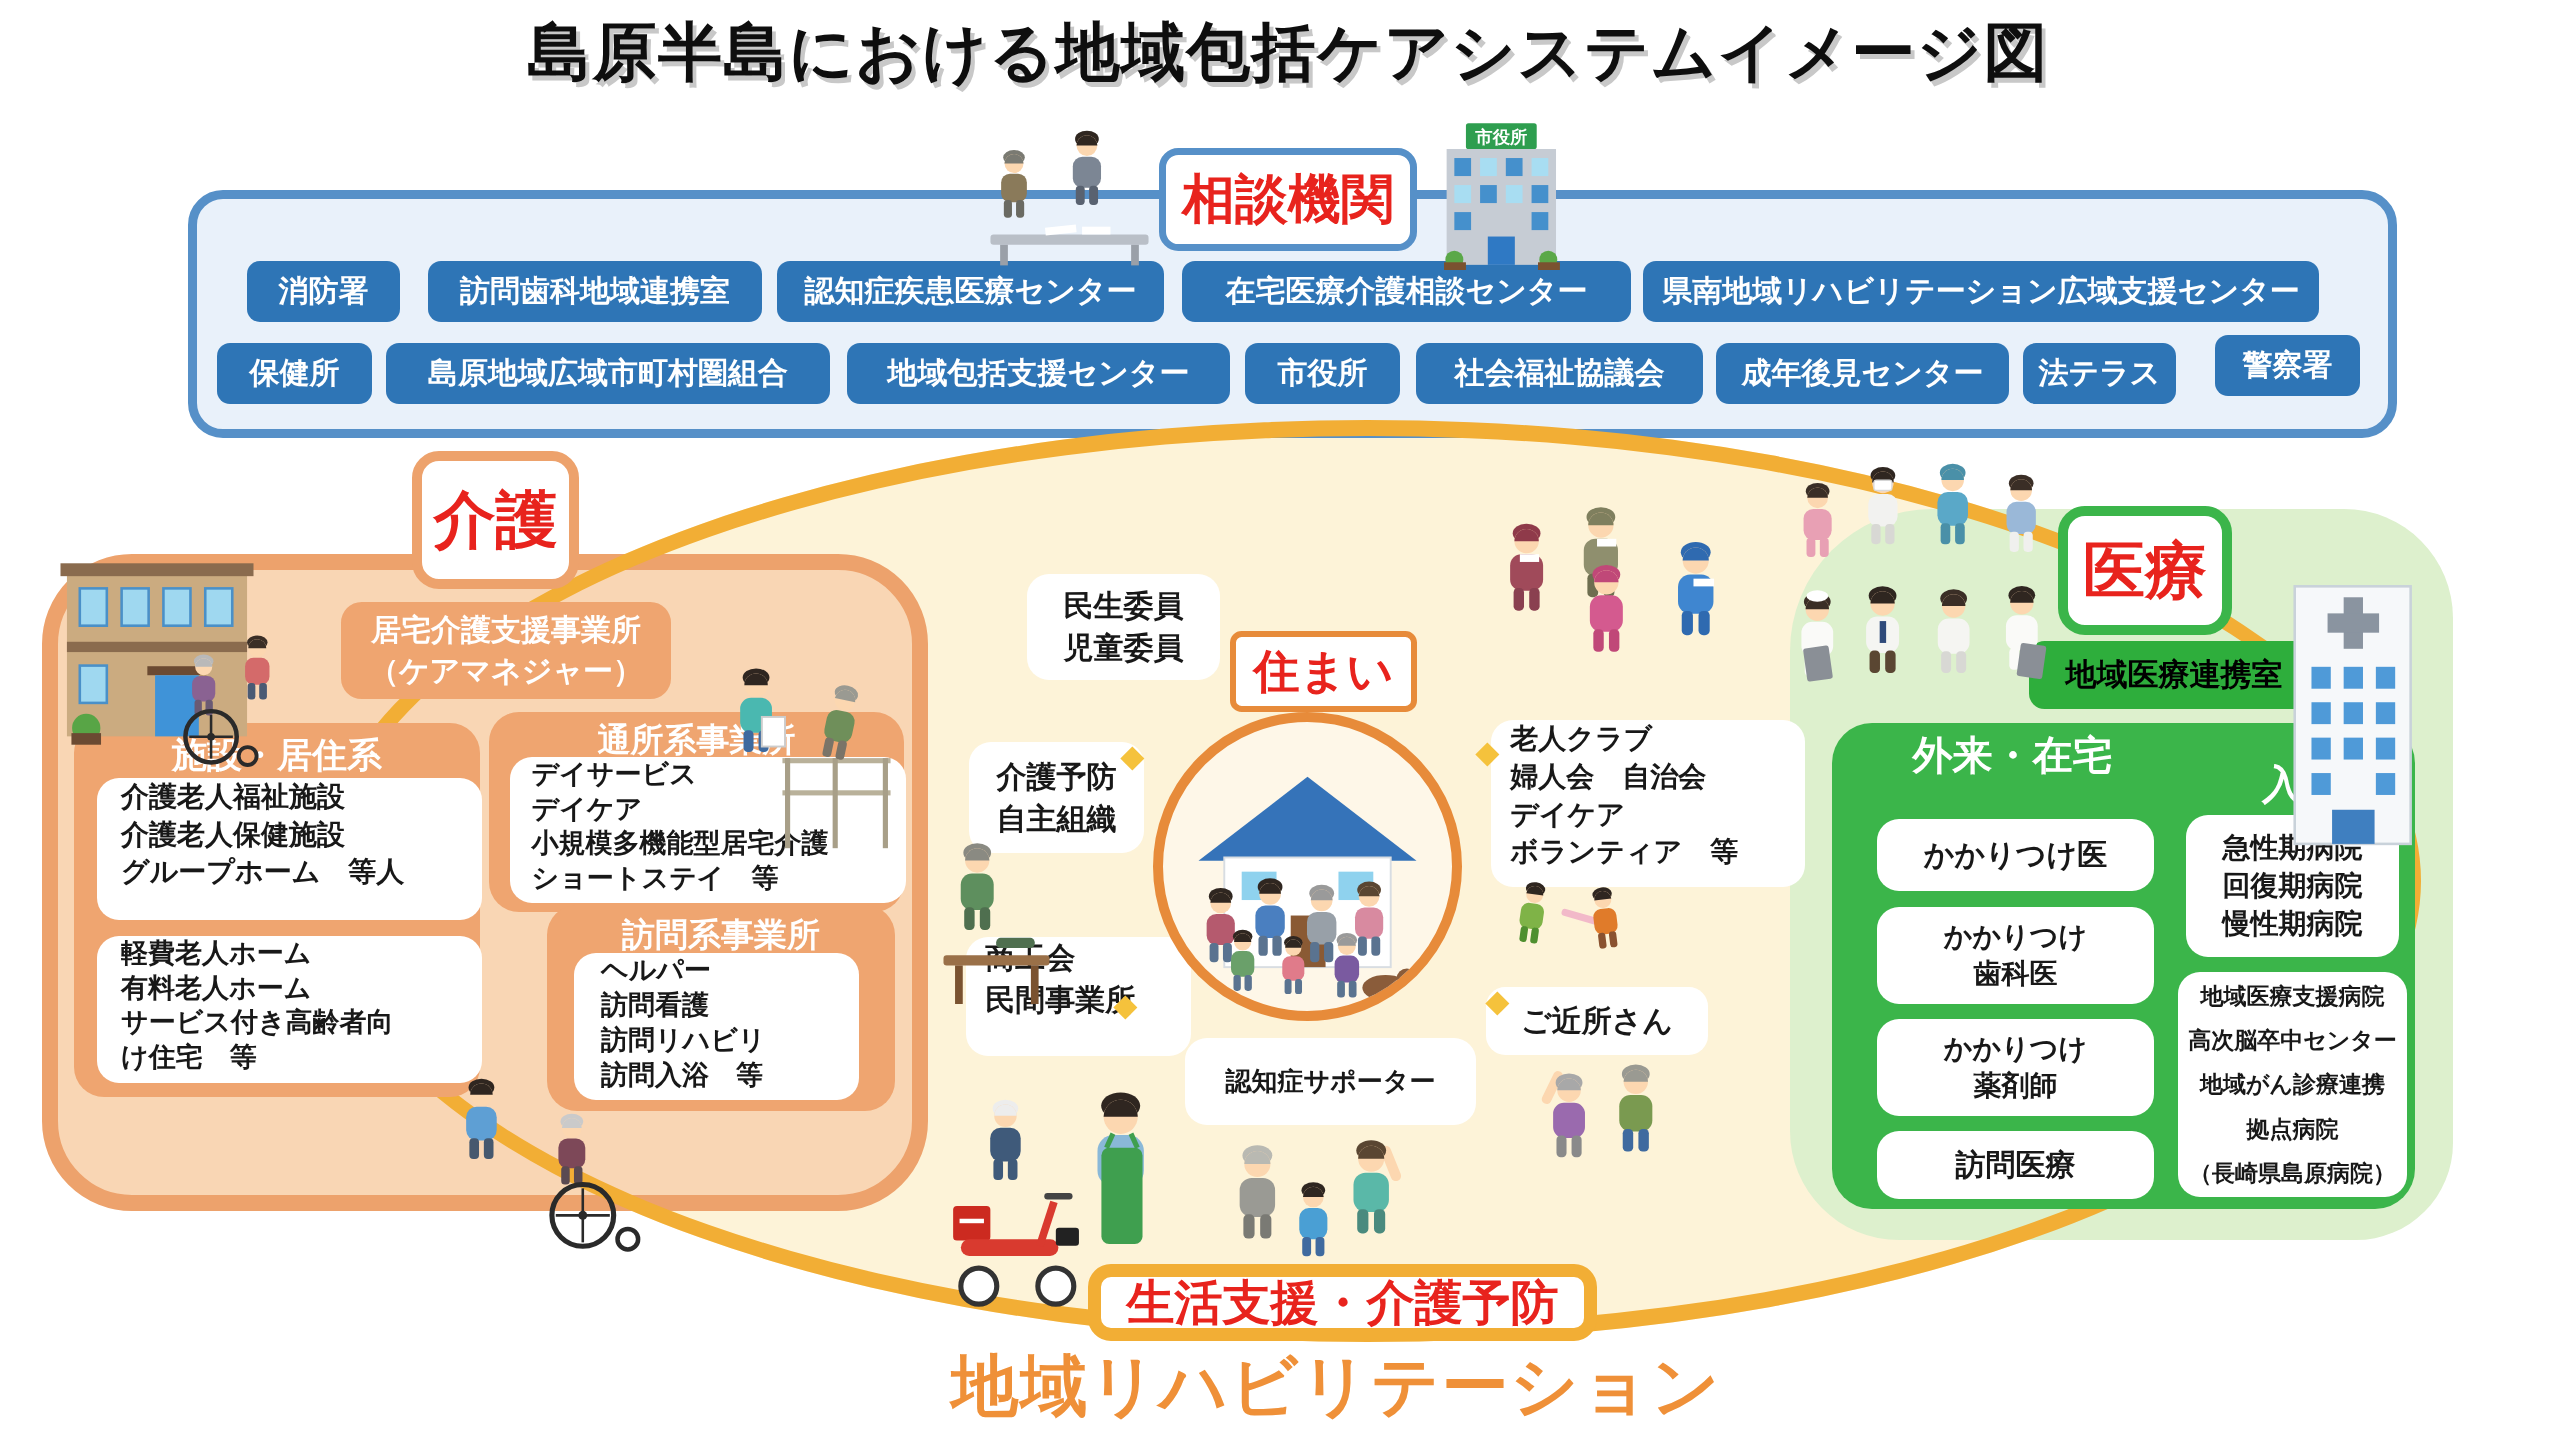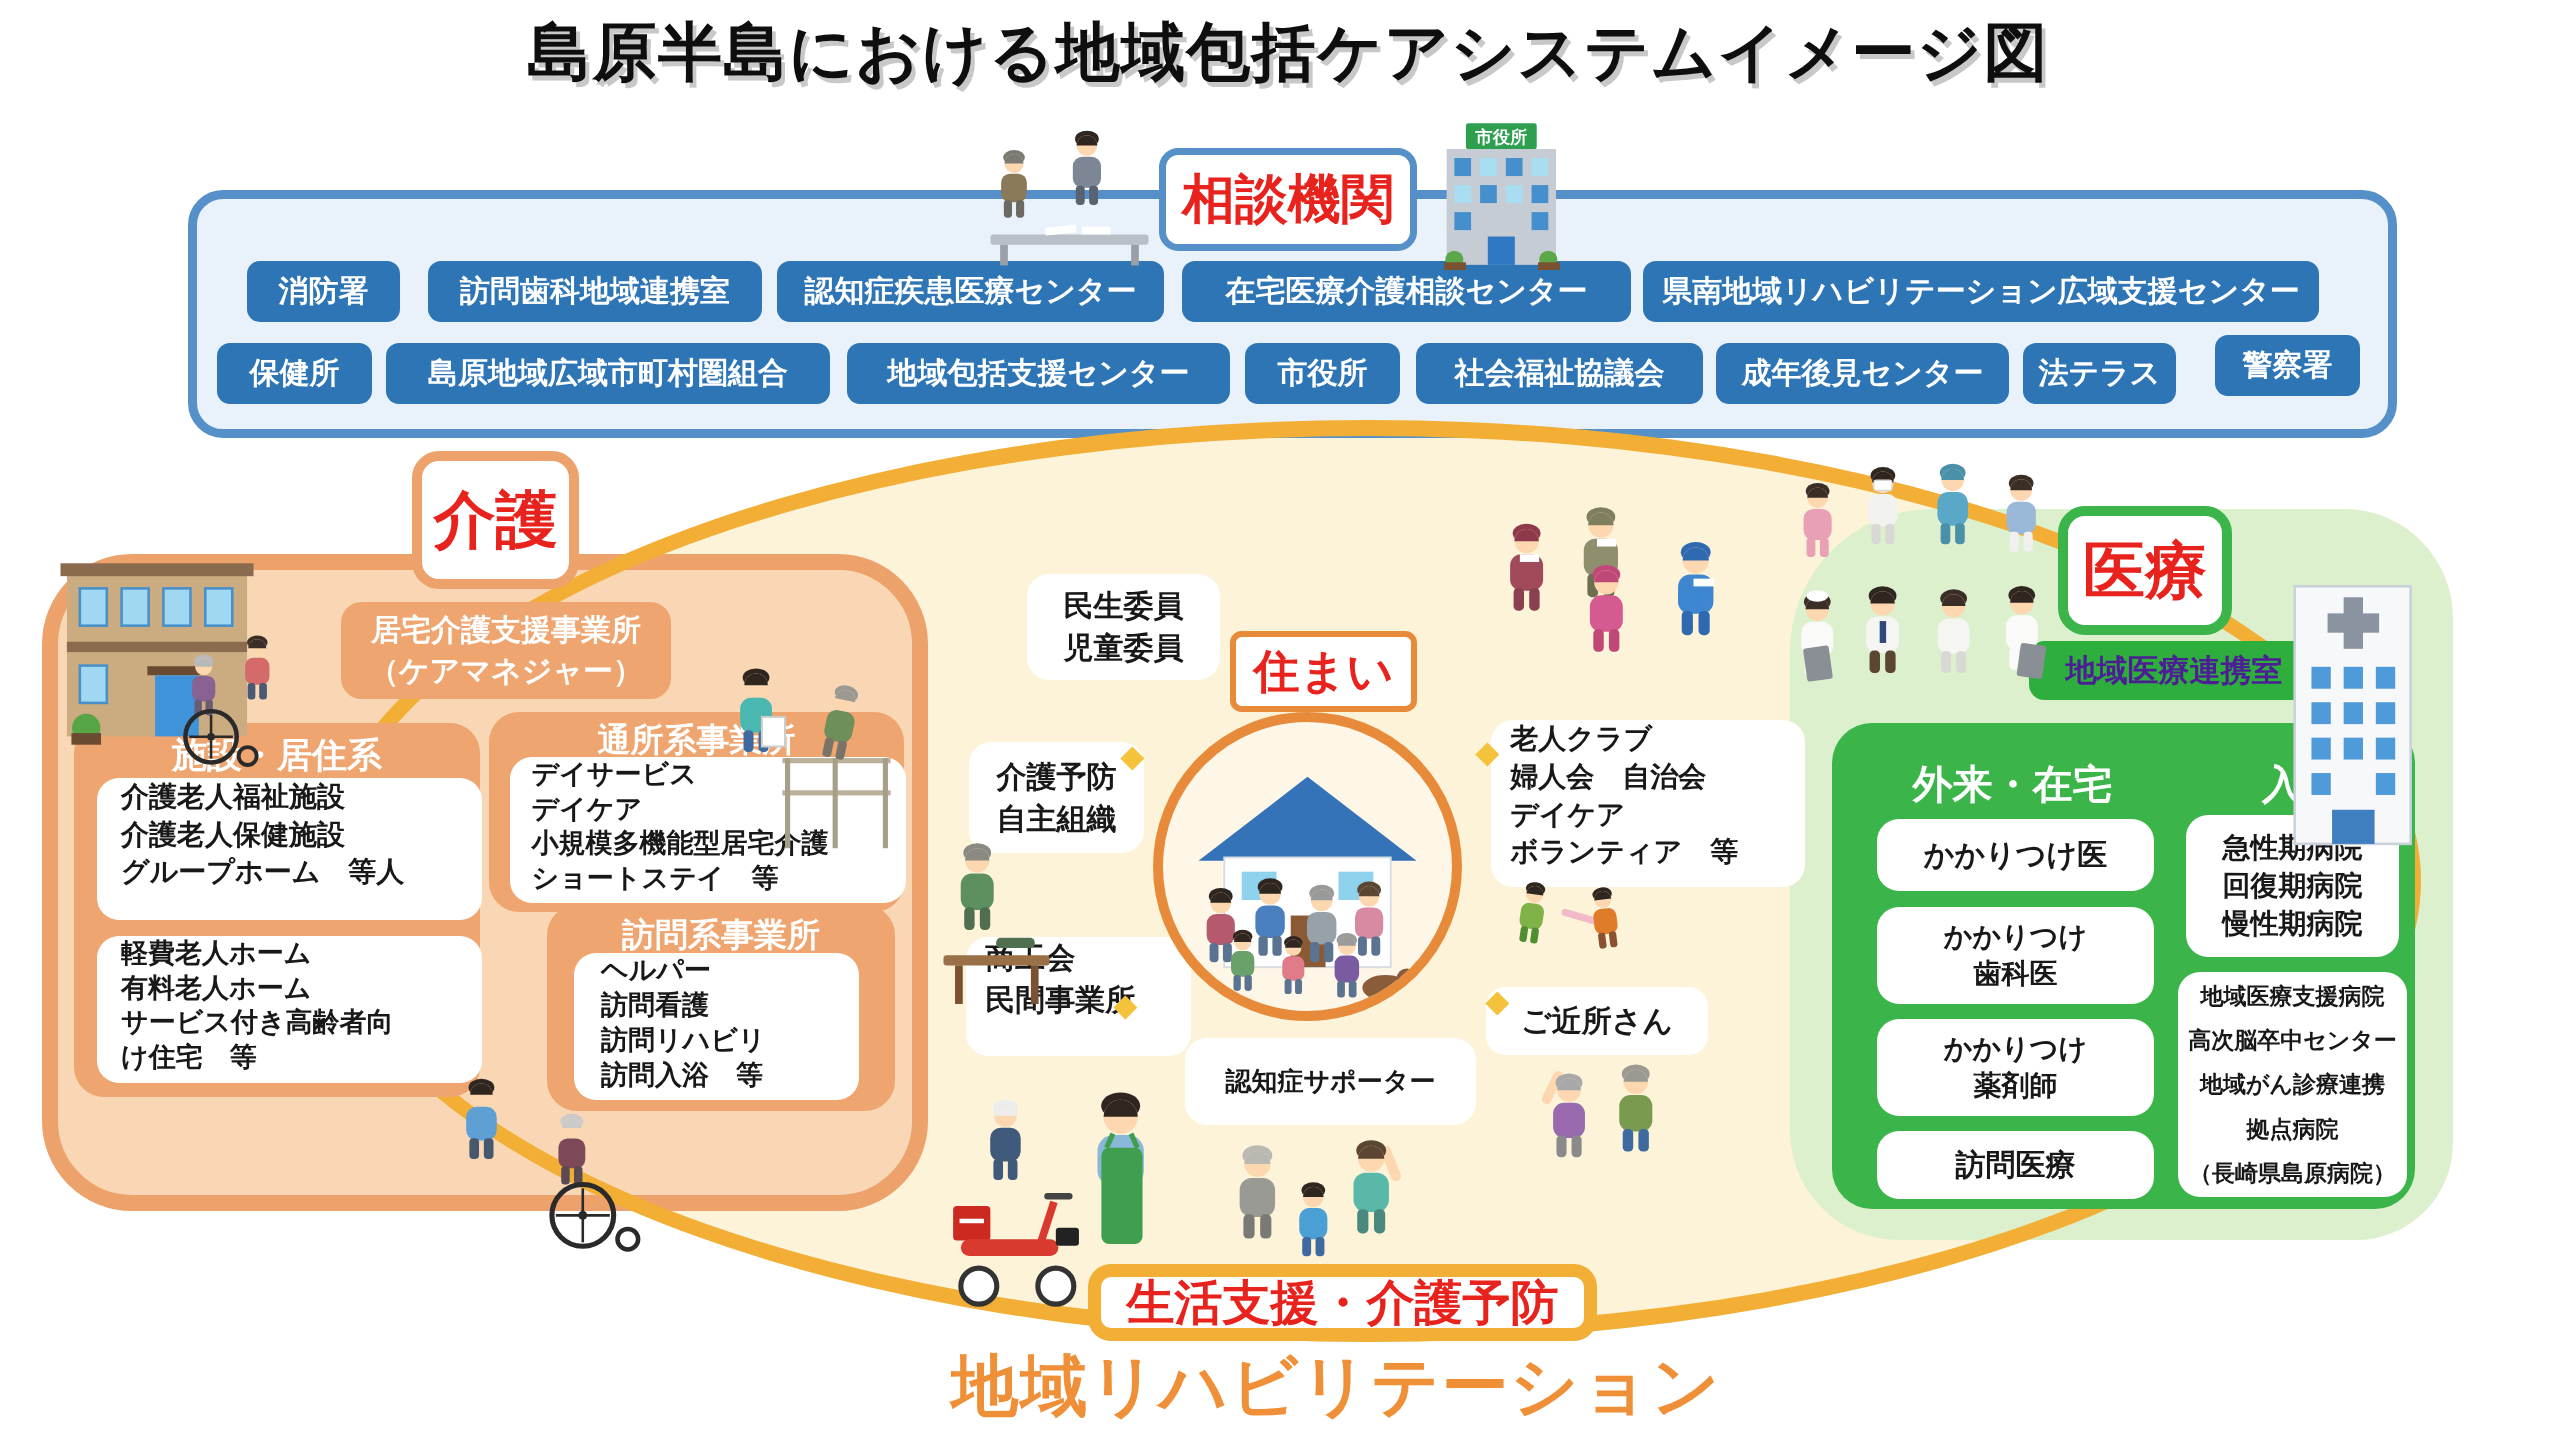--- a/index.html
+++ b/index.html
@@ -133,23 +133,23 @@
       <div class="ln">訪問看護</div>
       <div class="ln">訪問リハビリ</div>
       <div class="ln">訪問入浴　等</div>
     </div>
   </div>
 
   <div class="abs med-dark"></div>
 
   <div class="abs rlabel" style="left:2058px;top:506px;width:174px;height:129px;border:10.3px solid #3bb54a;border-radius:27px;font-size:62px;">医療</div>
 
-  <div class="abs flexc" style="left:2029px;top:641px;width:290px;height:59px;background:#2eae3c;border-radius:15.5px;color:#4c1d95;font-weight:800;font-size:31px;white-space:nowrap;">地域医療連携室</div>
-
-  <div class="ghdr" style="left:1858px;top:757px;width:309px;">外来・在宅</div>
+  <div class="abs flexc" style="left:2029px;top:641px;width:290px;height:68px;background:#2eae3c;border-radius:15.5px;color:#000000;font-weight:800;font-size:31px;white-space:nowrap;">地域医療連携室</div>
+
+  <div class="ghdr" style="left:1858px;top:728px;width:309px;">外来・在宅</div>
   <div class="ghdr" style="left:2202px;top:757px;width:200px;">入院</div>
 
   <div class="wl flexc" style="left:1877px;top:819px;width:277px;height:72px;font-size:30px;">かかりつけ医</div>
   <div class="wl colc" style="left:1877px;top:907px;width:277px;height:97px;font-size:28px;line-height:1.3;">
     <div class="ln">かかりつけ</div>
     <div class="ln">歯科医</div>
   </div>
   <div class="wl colc" style="left:1877px;top:1019px;width:277px;height:97px;font-size:28px;line-height:1.3;">
     <div class="ln">かかりつけ</div>
     <div class="ln">薬剤師</div>

